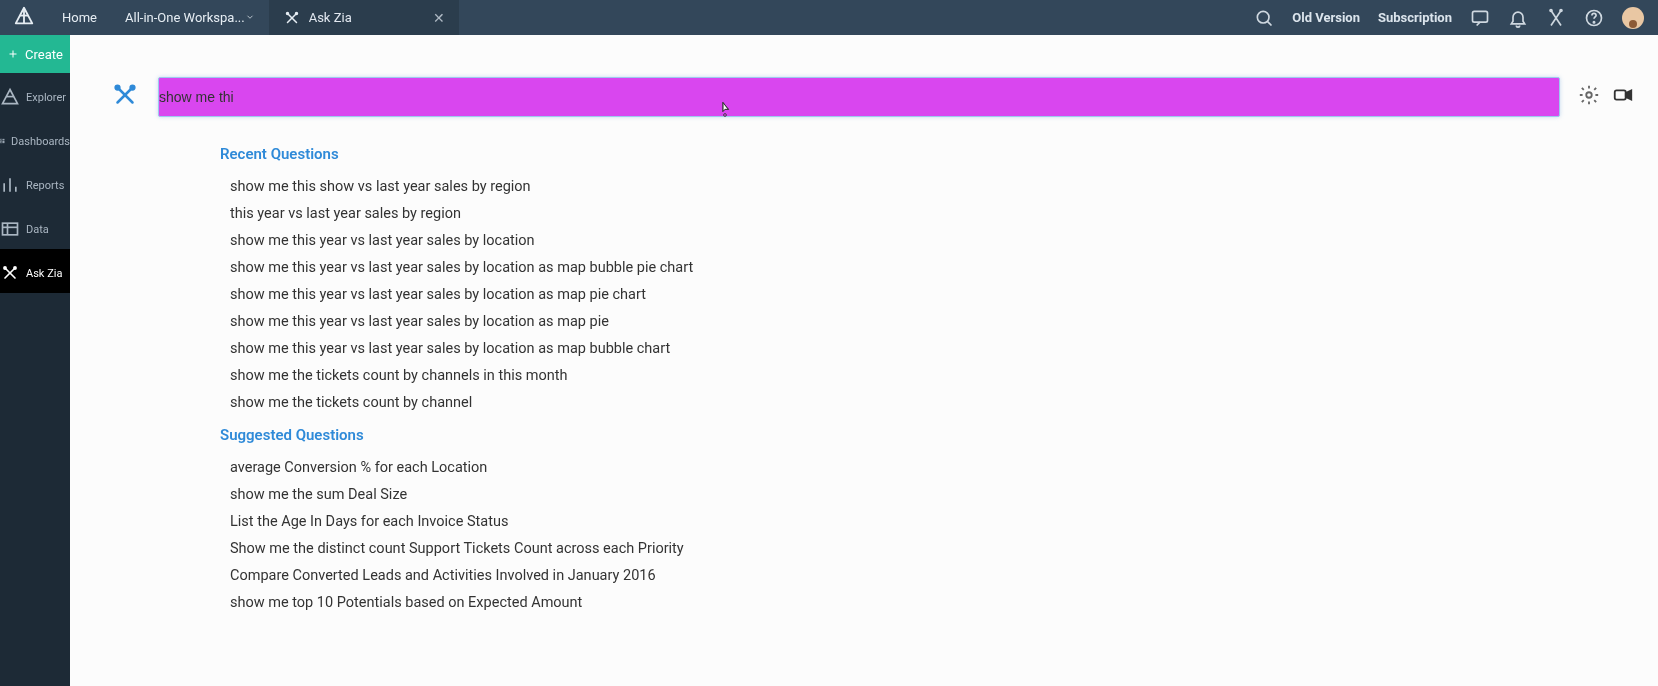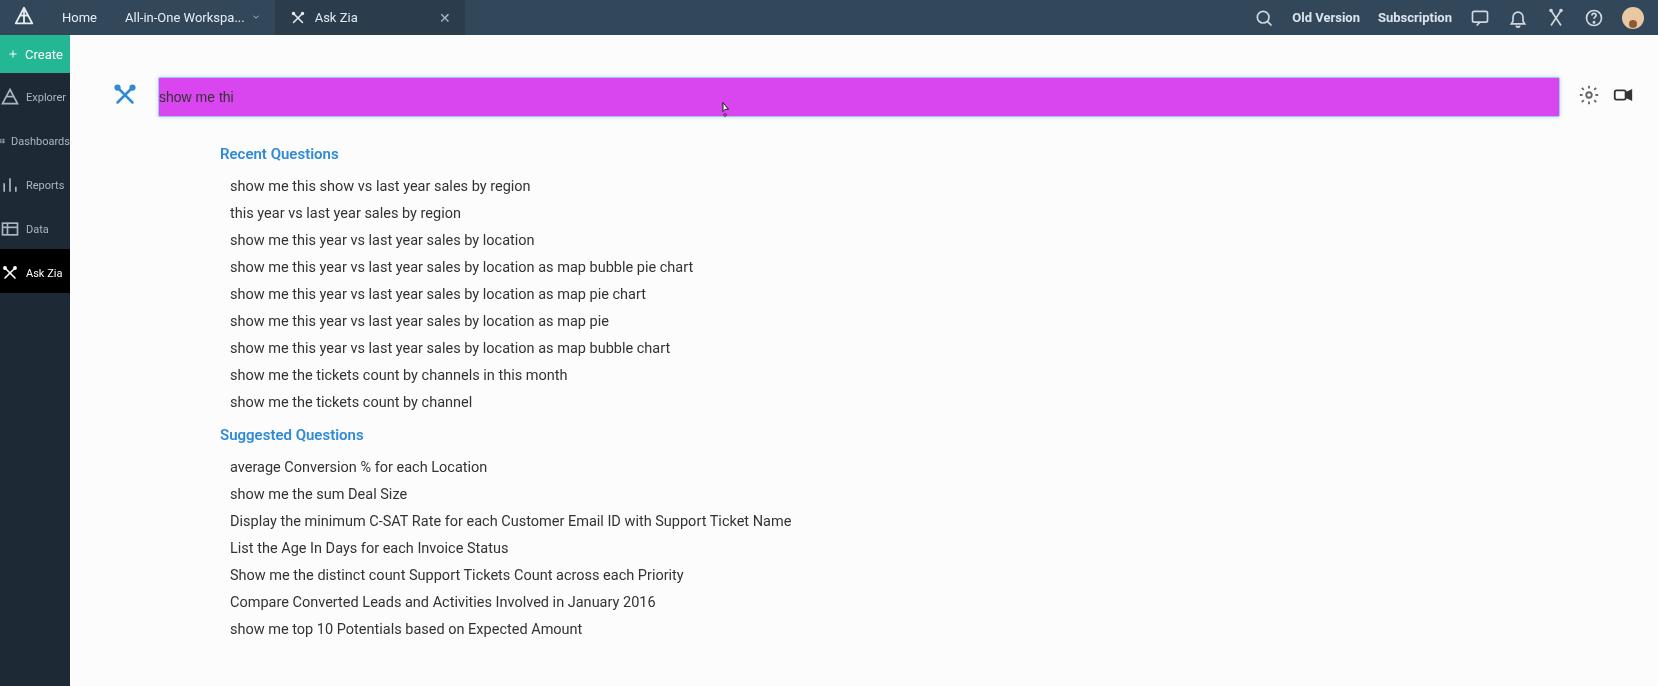--- a/index.html
+++ b/index.html
@@ -21,21 +21,21 @@
     display:flex; align-items:center; justify-content:center;
   }
   .logo-triangle svg { width:22px; height:22px; }
   .top-link {
     display:flex; align-items:center;
     padding: 16px 14px;
     color:#e6edf3;
     cursor:pointer;
     white-space:nowrap;
   }
-  .top-link.workspace { gap:6px; }
+  .top-link.workspace { }
   .chev { width:10px; height:10px; }
   .tab-askzia {
     display:flex; align-items:center;
     padding: 0 14px;
     gap:8px;
     background:#2b3d4d;
     position:relative;
     min-width: 190px;
   }
   .tab-askzia .close {
@@ -345,21 +345,20 @@
         <div class="q-item">show me the tickets count by channels in this month</div>
         <div class="q-item">show me the tickets count by channel</div>
       </div>
 
     <div class="section-gap"></div>
 
     <div class="section-title">Suggested Questions</div>
     <div id="suggested-list">
         <div class="q-item">average Conversion % for each Location</div>
         <div class="q-item">show me the sum Deal Size</div>
-        <div class="q-item">Display the minimum C-SAT Rate for each Customer Email ID with Support Ticket Name</div>
         <div class="q-item">List the Age In Days for each Invoice Status</div>
         <div class="q-item">Show me the distinct count Support Tickets Count across each Priority</div>
         <div class="q-item">Compare Converted Leads and Activities Involved in January 2016</div>
         <div class="q-item">show me top 10 Potentials based on Expected Amount</div>
       </div>
   </div>
 
 </div>
 
 </body></html>

